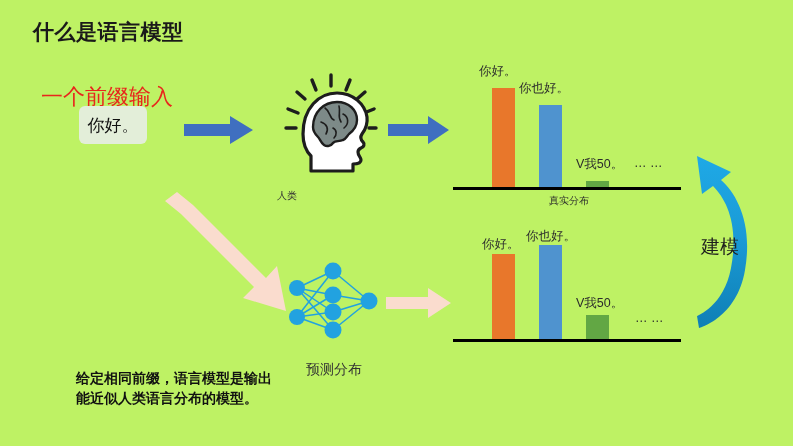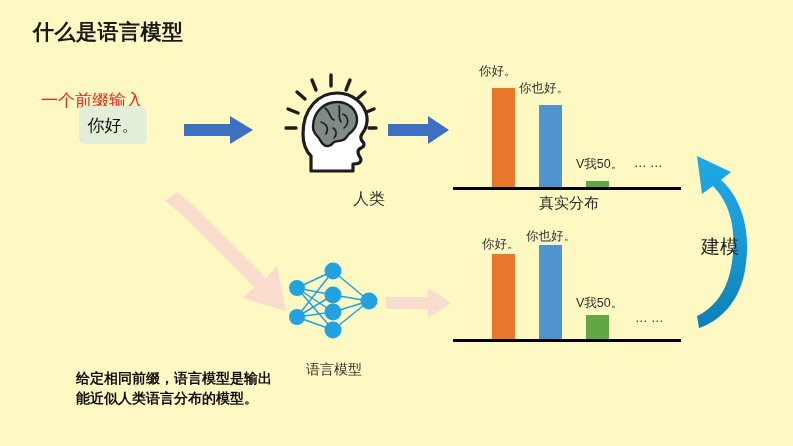--- a/index.html
+++ b/index.html
@@ -3,54 +3,54 @@
 <meta charset="utf-8">
 <style>
   html,body{margin:0;padding:0;}
   body{
     width:793px;height:446px;
     background:#ffffff;
     font-family:"Liberation Sans","DejaVu Sans",sans-serif;
     overflow:hidden;
     position:relative;
   }
-  .slide{position:absolute;left:0;top:0;width:793px;height:446px;background:#fef9c3;}
+  .slide{position:absolute;left:0;top:0;width:793px;height:446px;background:#bef264;}
 
   
   .title{
     position:absolute;left:33px;top:18px;
     font-size:21px;font-weight:bold;color:#1a1a1a;
     letter-spacing:.5px;white-space:nowrap;
   }
 
   
   .prefix-caption{
-    position:absolute;left:41px;top:89px;
-    font-size:17px;color:#e8261c;white-space:nowrap;
+    position:absolute;left:41px;top:82px;
+    font-size:22px;color:#e8261c;white-space:nowrap;
   }
 
   
   .input-chip{
     position:absolute;left:79px;top:106px;
     width:68px;height:38px;
     background:#e3eed9;border-radius:6px;
     display:flex;align-items:center;justify-content:center;
     font-size:17px;color:#111;
   }
 
   
   .arrow{position:absolute;}
   .arrow svg{display:block;}
 
   
   .human{position:absolute;left:277px;top:72px;width:108px;height:108px;}
   .human svg{display:block;}
   .human-label{
     position:absolute;left:277px;top:189px;width:108px;
-    text-align:right;font-size:16px;color:#333;
+    text-align:left;font-size:10px;color:#333;
   }
 
   
   .nnet{position:absolute;left:283px;top:262px;width:102px;height:78px;}
   .nnet svg{display:block;}
   .nnet-label{
     position:absolute;left:275px;top:361px;width:118px;
     text-align:center;font-size:14px;color:#333;
   }
 
@@ -66,21 +66,21 @@
   .chart .plot{position:absolute;left:0;top:0;width:232px;height:130px;}
   .chart .axis{
     position:absolute;left:0;width:228px;height:3px;background:#000;
   }
   .bar{position:absolute;bottom:0;}
   .bar-label{
     position:absolute;font-size:12.5px;color:#2c2c2c;white-space:nowrap;
   }
   .chart-caption{
     position:absolute;width:232px;text-align:center;
-    font-size:15px;color:#2b2b2b;
+    font-size:10px;color:#2b2b2b;
   }
 
   
   .curve{position:absolute;left:695px;top:150px;width:86px;height:185px;}
   .curve svg{display:block;}
   .curve-label{
     position:absolute;left:695px;top:234px;width:50px;
     text-align:center;font-size:19px;color:#1d1d1d;
   }
 </style>
@@ -168,21 +168,21 @@
         <circle cx="14" cy="26" r="8"></circle>
         <circle cx="14" cy="55" r="8"></circle>
         <circle cx="50" cy="9" r="8.5"></circle>
         <circle cx="50" cy="33" r="8.5"></circle>
         <circle cx="50" cy="50" r="8.5"></circle>
         <circle cx="50" cy="68" r="8.5"></circle>
         <circle cx="86" cy="39" r="8.5"></circle>
       </g>
     </svg>
   </div>
-  <div class="nnet-label">语言模型</div>
+  <div class="nnet-label">预测分布</div>
 
   <div class="arrow" style="left:386px;top:287px;">
     <svg width="66" height="32" viewBox="0 0 66 32">
       <path d="M0 10 L42 10 L42 1 L65 16 L42 31 L42 22 L0 22 Z" fill="#fadcce"></path>
     </svg>
   </div>
 
   <div class="summary">给定相同前缀，语言模型是输出能近似人类语言分布的模型。</div>
 
   <div class="chart" id="chart-0" style="left:453px;top:60px;width:232px;height:150px;">

